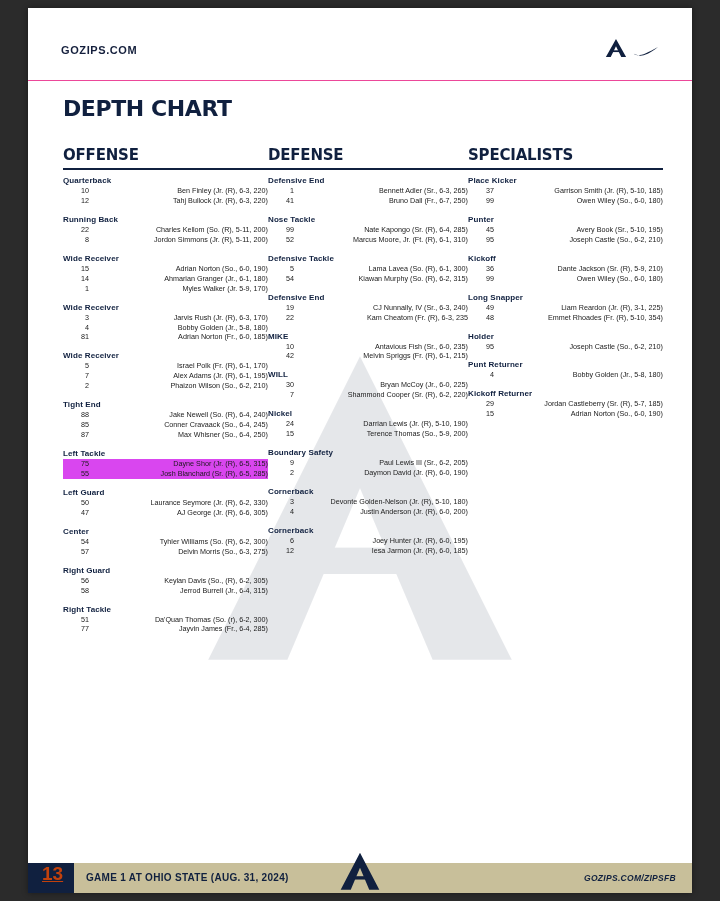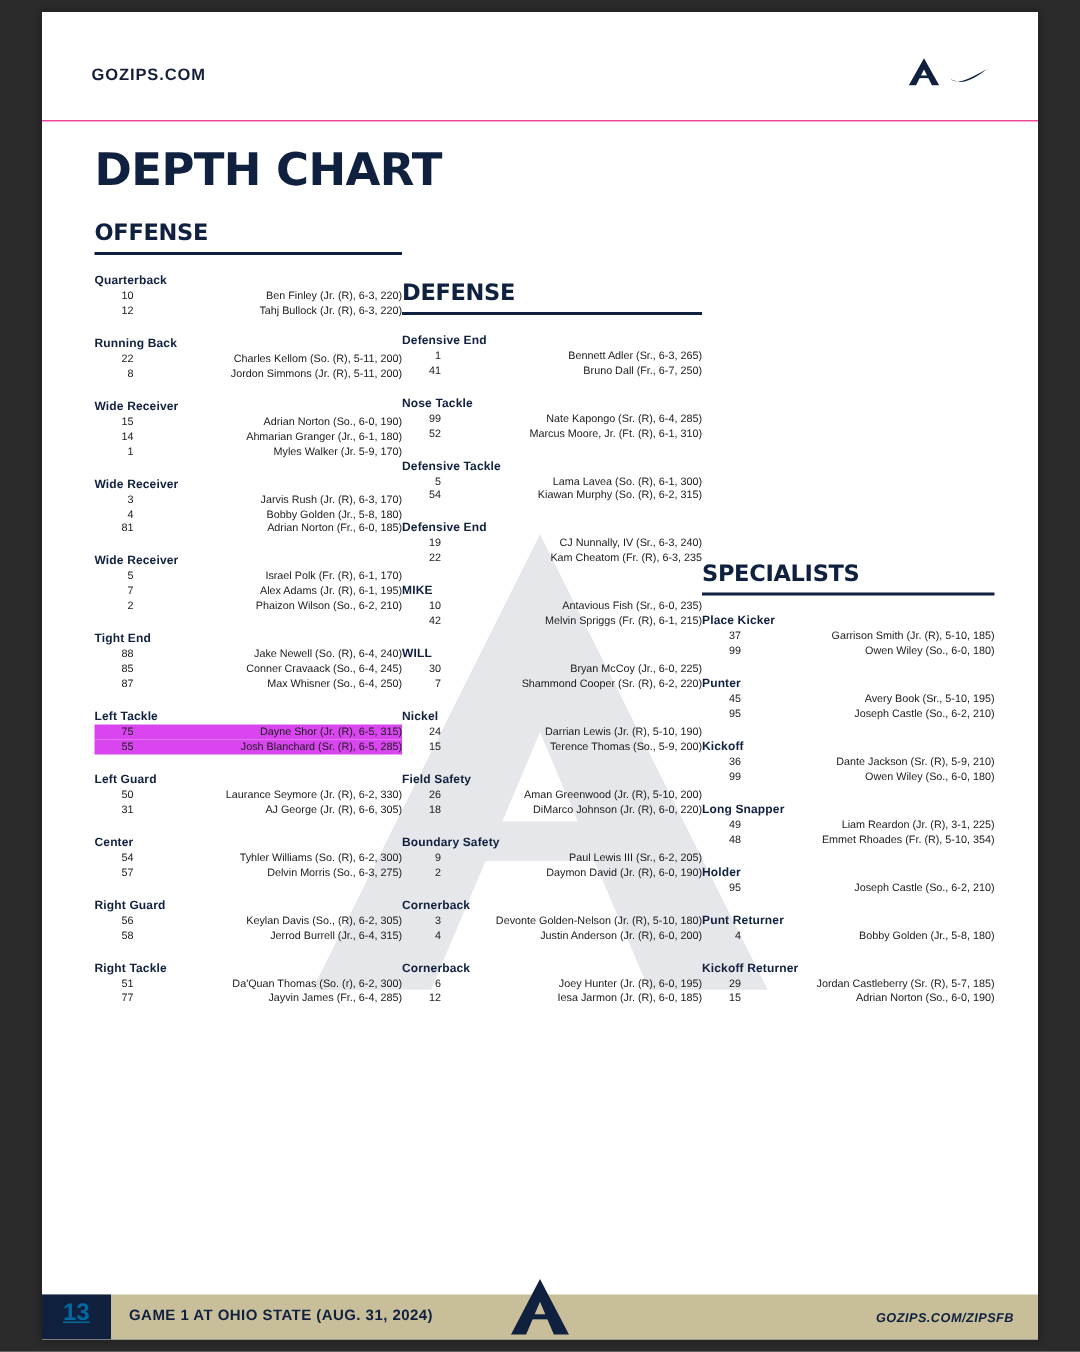--- a/index.html
+++ b/index.html
@@ -61,52 +61,51 @@
     align-items: center;
     gap: 6px;
   }
   .logo-a { width: 22px; height: 20px; }
   .logo-swoosh { width: 26px; height: 12px; }
 
   .title {
     position: absolute;
     left: 35px;
     top: 88px;
-    font-size: 30px;
+    font-size: 22px;
     font-weight: bold;
     letter-spacing: -0.4px;
     color: #10203f;
     font-family: "DejaVu Sans", sans-serif;
   }
 
   .columns {
     position: absolute;
     left: 35px;
     top: 138px;
     width: 600px;
     display: flex;
-    align-items: flex-end;
   }
   .col { width: 200px; }
   .col.offense { width: 205px; }
   .col.defense { width: 200px; }
   .col.specialists { width: 195px; }
 
   .col-head {
     font-size: 15px;
     font-weight: bold;
     color: #10203f;
     letter-spacing: -0.2px;
     padding-bottom: 4px;
     border-bottom: 2px solid #10203f;
     margin-bottom: 6px;
     font-family: "DejaVu Sans", sans-serif;
   }
 
-  .group { margin-bottom: 9px; margin-top: 12px; }
+  .group { margin-bottom: 9px; }
   .group-title {
     font-size: 8px;
     font-weight: bold;
     color: #10203f;
     margin-bottom: 1px;
     letter-spacing: 0.1px;
   }
   .row {
     display: flex;
     font-size: 7.2px;
@@ -146,22 +145,22 @@
     left: 0;
     bottom: 0;
     width: 46px;
     height: 30px;
     background: #10203f;
   }
   .page-num {
     position: absolute;
     left: 14px;
     bottom: 8px;
-    color: #0369a1;
-    font-size: 16px;
+    color: #c2410c;
+    font-size: 19px;
     font-weight: bold;
     text-decoration: underline;
   }
   .footer-game {
     position: absolute;
     left: 58px;
     bottom: 10px;
     font-size: 10px;
     font-weight: bold;
     color: #10203f;
@@ -322,21 +321,21 @@
           </div>
       </div>
 
       <div class="group">
         <div class="group-title">Left Guard</div>
         <div class="row">
             <span class="num">50</span>
             <span class="name">Laurance Seymore (Jr. (R), 6-2, 330)</span>
           </div>
         <div class="row">
-            <span class="num">31</span>
+            <span class="num">47</span>
             <span class="name">AJ George (Jr. (R), 6-6, 305)</span>
           </div>
       </div>
 
       <div class="group">
         <div class="group-title">Center</div>
         <div class="row">
             <span class="num">54</span>
             <span class="name">Tyhler Williams (So. (R), 6-2, 300)</span>
           </div>
@@ -451,31 +450,20 @@
         <div class="row">
             <span class="num">24</span>
             <span class="name">Darrian Lewis (Jr. (R), 5-10, 190)</span>
           </div>
         <div class="row">
             <span class="num">15</span>
             <span class="name">Terence Thomas (So., 5-9, 200)</span>
           </div>
       </div>
 
-      <div class="group">
-        <div class="group-title">Field Safety</div>
-        <div class="row">
-            <span class="num">26</span>
-            <span class="name">Aman Greenwood (Jr. (R), 5-10, 200)</span>
-          </div>
-        <div class="row">
-            <span class="num">18</span>
-            <span class="name">DiMarco Johnson (Jr. (R), 6-0, 220)</span>
-          </div>
-      </div>
 
       <div class="group">
         <div class="group-title">Boundary Safety</div>
         <div class="row">
             <span class="num">9</span>
             <span class="name">Paul Lewis III (Sr., 6-2, 205)</span>
           </div>
         <div class="row">
             <span class="num">2</span>
             <span class="name">Daymon David (Jr. (R), 6-0, 190)</span>

